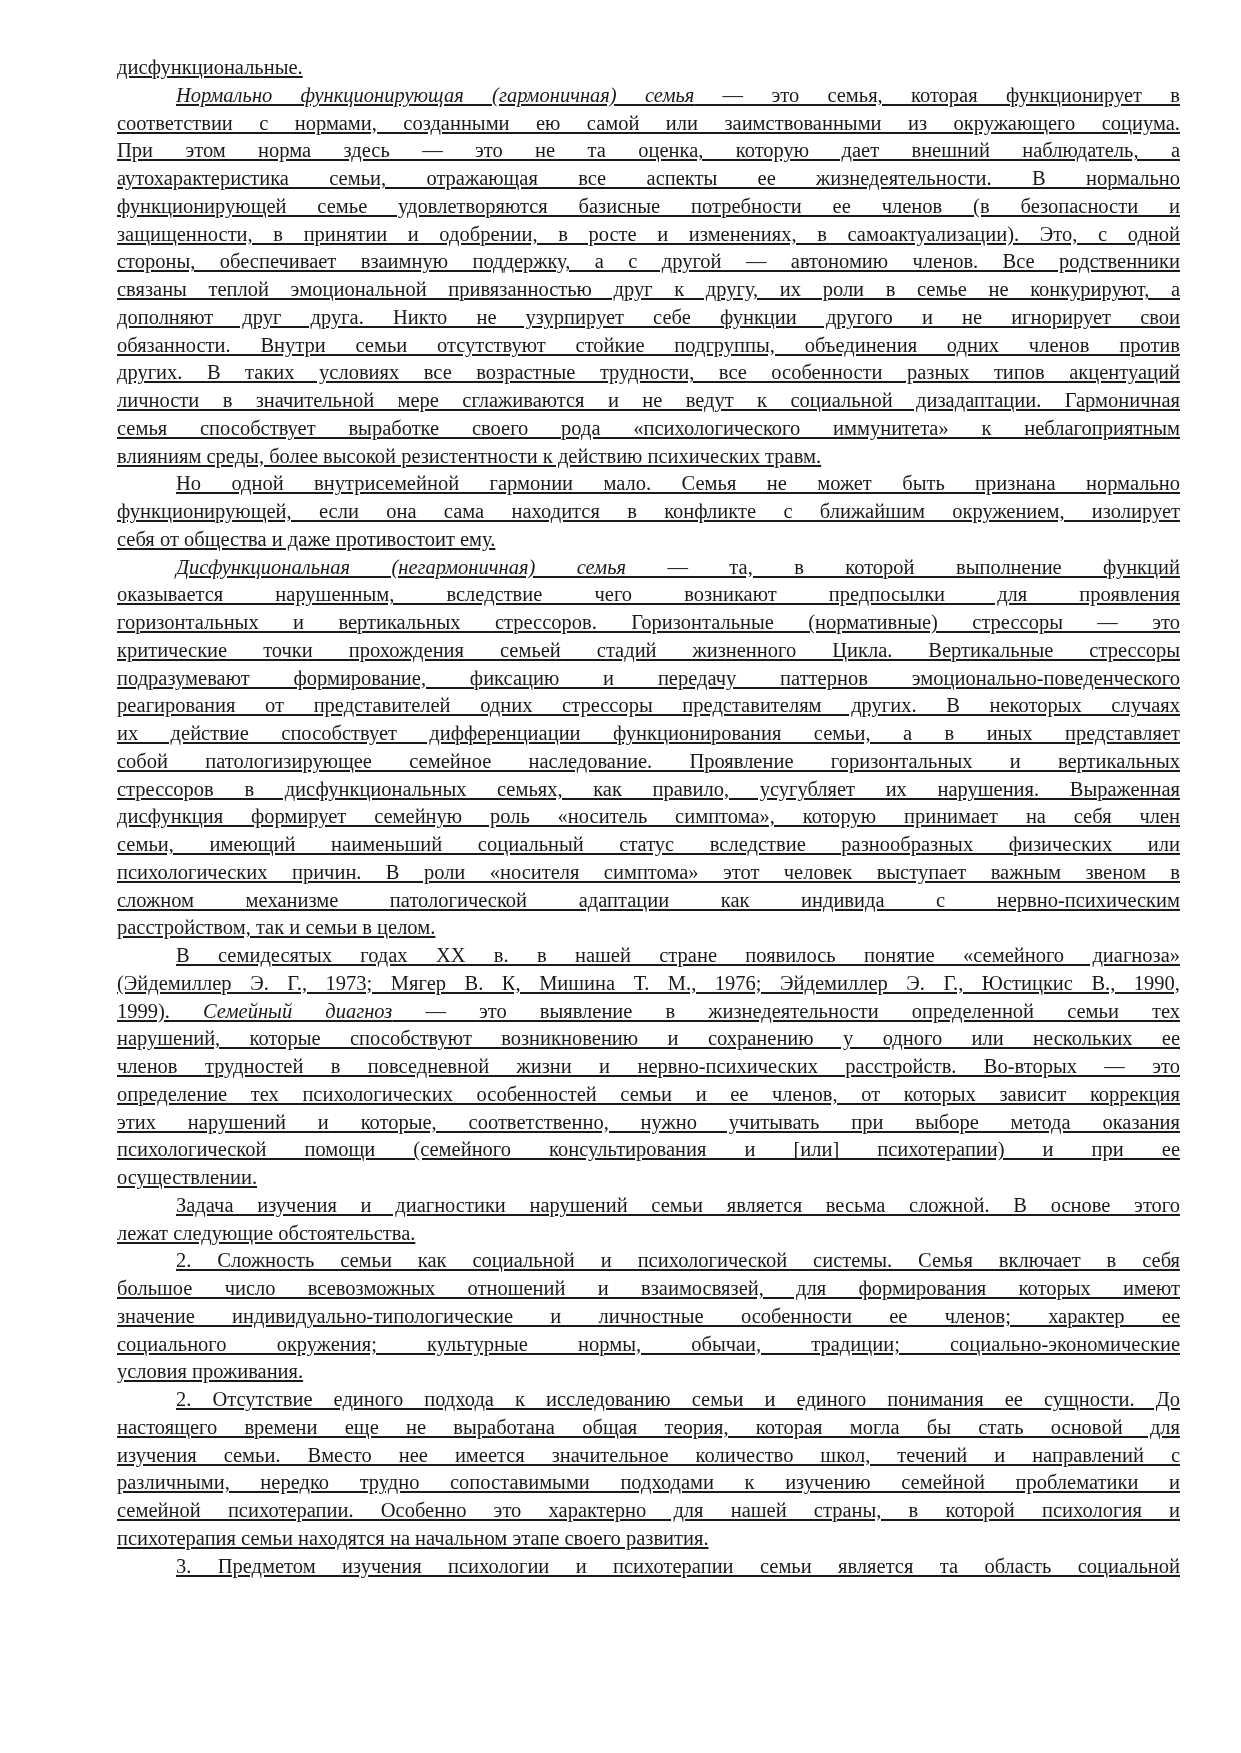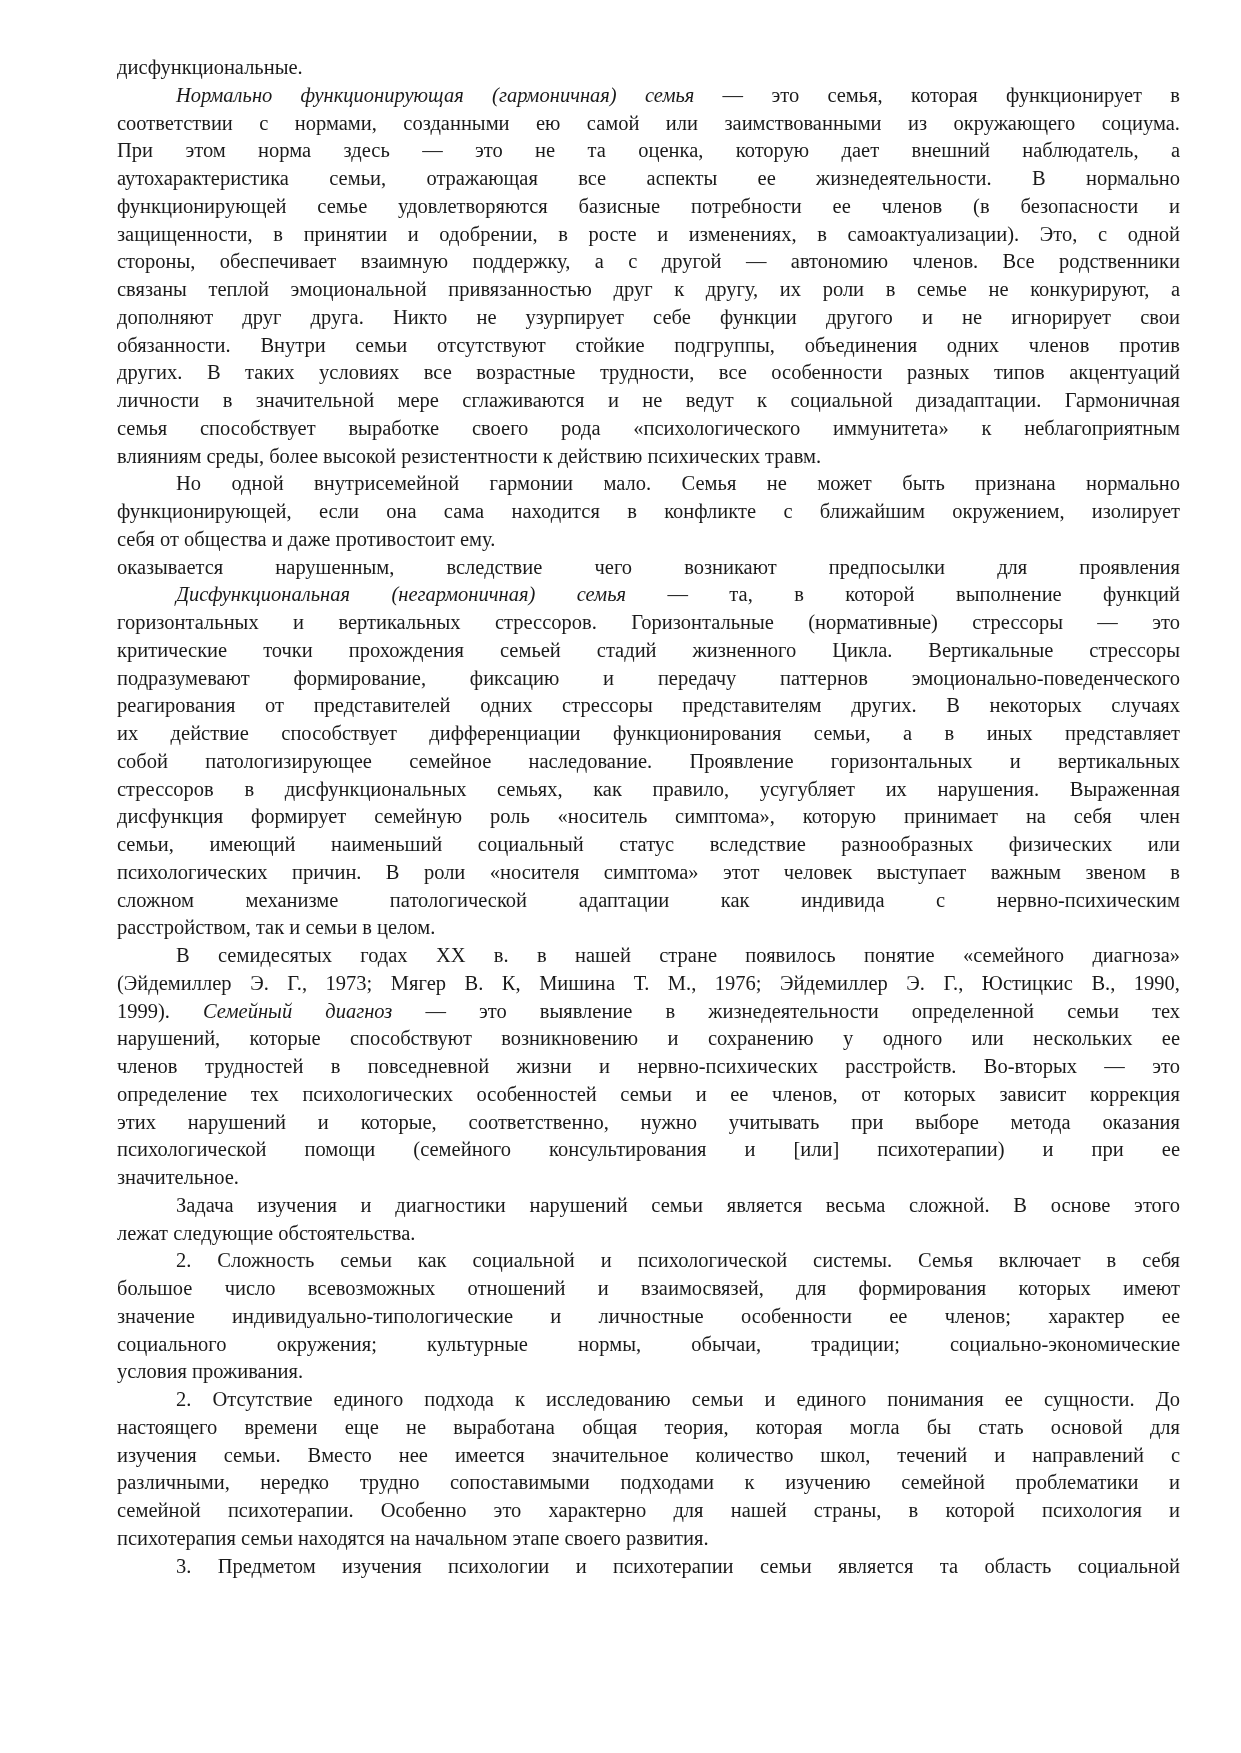--- a/index.html
+++ b/index.html
@@ -15,20 +15,21 @@
   }
   .para { margin: 0; }
   .line {
     display: block;
     height: 27.75px;
     line-height: 27.75px;
     white-space: nowrap;
     text-align: justify;
     text-align-last: justify;
     overflow: hidden;
+    text-decoration: underline;
   }
   .line.last { text-align-last: left; }
   .line.indent { padding-left: 59px; }
   em { font-style: italic; }
 </style>
 </head>
 <body>
 
 <div class="page" id="page">
     <div class="para">
@@ -49,22 +50,22 @@
       <span class="line"><span>личности в значительной мере сглаживаются и не ведут к социальной дизадаптации. Гармоничная</span></span>
       <span class="line"><span>семья способствует выработке своего рода «психологического иммунитета» к неблагоприятным</span></span>
       <span class="line last"><span>влияниям среды, более высокой резистентности к действию психических травм.</span></span>
     </div>
     <div class="para">
       <span class="line indent"><span>Но одной внутрисемейной гармонии мало. Семья не может быть признана нормально</span></span>
       <span class="line"><span>функционирующей, если она сама находится в конфликте с ближайшим окружением, изолирует</span></span>
       <span class="line last"><span>себя от общества и даже противостоит ему.</span></span>
     </div>
     <div class="para">
+      <span class="line indent"><em>Дисфункциональная (негармоничная) семья</em><span> — та, в которой выполнение функций</span></span>
       <span class="line"><span>оказывается нарушенным, вследствие чего возникают предпосылки для проявления</span></span>
-      <span class="line indent"><em>Дисфункциональная (негармоничная) семья</em><span> — та, в которой выполнение функций</span></span>
       <span class="line"><span>горизонтальных и вертикальных стрессоров. Горизонтальные (нормативные) стрессоры — это</span></span>
       <span class="line"><span>критические точки прохождения семьей стадий жизненного Цикла. Вертикальные стрессоры</span></span>
       <span class="line"><span>подразумевают формирование, фиксацию и передачу паттернов эмоционально-поведенческого</span></span>
       <span class="line"><span>реагирования от представителей одних стрессоры представителям других. В некоторых случаях</span></span>
       <span class="line"><span>их действие способствует дифференциации функционирования семьи, а в иных представляет</span></span>
       <span class="line"><span>собой патологизирующее семейное наследование. Проявление горизонтальных и вертикальных</span></span>
       <span class="line"><span>стрессоров в дисфункциональных семьях, как правило, усугубляет их нарушения. Выраженная</span></span>
       <span class="line"><span>дисфункция формирует семейную роль «носитель симптома», которую принимает на себя член</span></span>
       <span class="line"><span>семьи, имеющий наименьший социальный статус вследствие разнообразных физических или</span></span>
       <span class="line"><span>психологических причин. В роли «носителя симптома» этот человек выступает важным звеном в</span></span>
@@ -73,21 +74,21 @@
     </div>
     <div class="para">
       <span class="line indent"><span>В семидесятых годах XX в. в нашей стране появилось понятие «семейного диагноза»</span></span>
       <span class="line"><span>(Эйдемиллер Э. Г., 1973; Мягер В. К, Мишина Т. М., 1976; Эйдемиллер Э. Г., Юстицкис В., 1990,</span></span>
       <span class="line"><span>1999). </span><em>Семейный диагноз</em><span> — это выявление в жизнедеятельности определенной семьи тех</span></span>
       <span class="line"><span>нарушений, которые способствуют возникновению и сохранению у одного или нескольких ее</span></span>
       <span class="line"><span>членов трудностей в повседневной жизни и нервно-психических расстройств. Во-вторых — это</span></span>
       <span class="line"><span>определение тех психологических особенностей семьи и ее членов, от которых зависит коррекция</span></span>
       <span class="line"><span>этих нарушений и которые, соответственно, нужно учитывать при выборе метода оказания</span></span>
       <span class="line"><span>психологической помощи (семейного консультирования и [или] психотерапии) и при ее</span></span>
-      <span class="line last"><span>значительное.</span></span>
+      <span class="line last"><span>осуществлении.</span></span>
     </div>
     <div class="para">
       <span class="line indent"><span>Задача изучения и диагностики нарушений семьи является весьма сложной. В основе этого</span></span>
       <span class="line last"><span>лежат следующие обстоятельства.</span></span>
     </div>
     <div class="para">
       <span class="line indent"><span>2. Сложность семьи как социальной и психологической системы. Семья включает в себя</span></span>
       <span class="line"><span>большое число всевозможных отношений и взаимосвязей, для формирования которых имеют</span></span>
       <span class="line"><span>значение индивидуально-типологические и личностные особенности ее членов; характер ее</span></span>
       <span class="line"><span>социального окружения; культурные нормы, обычаи, традиции; социально-экономические</span></span>

